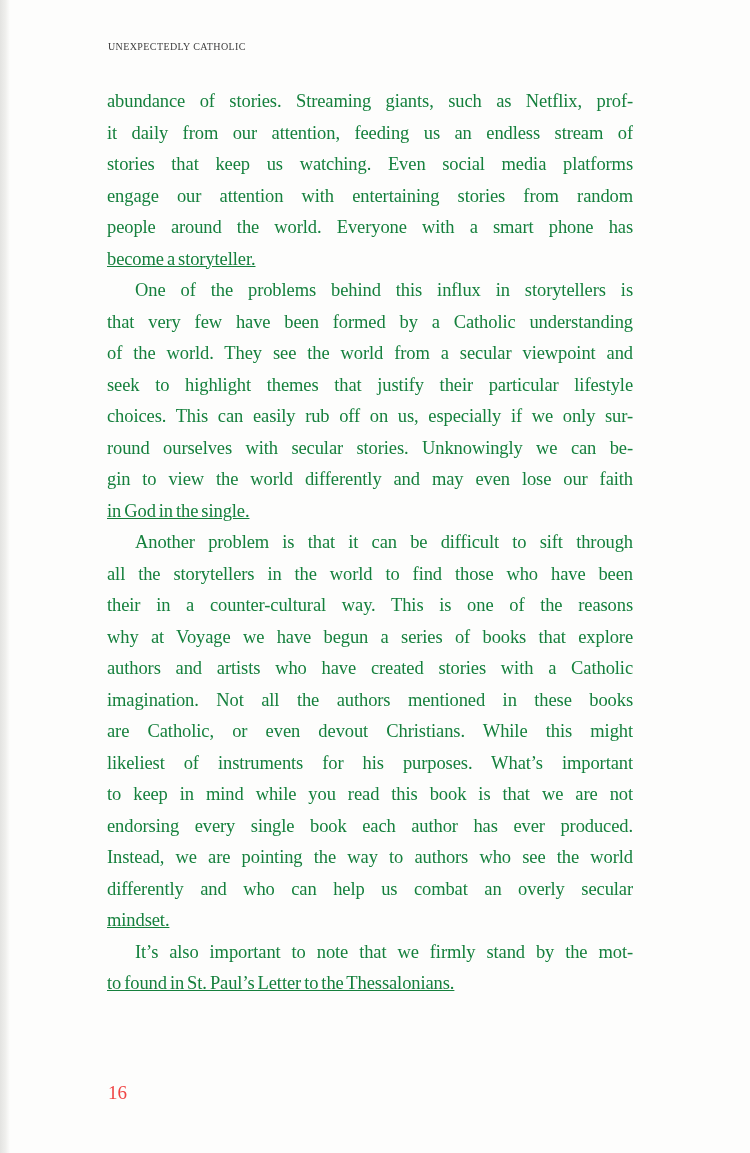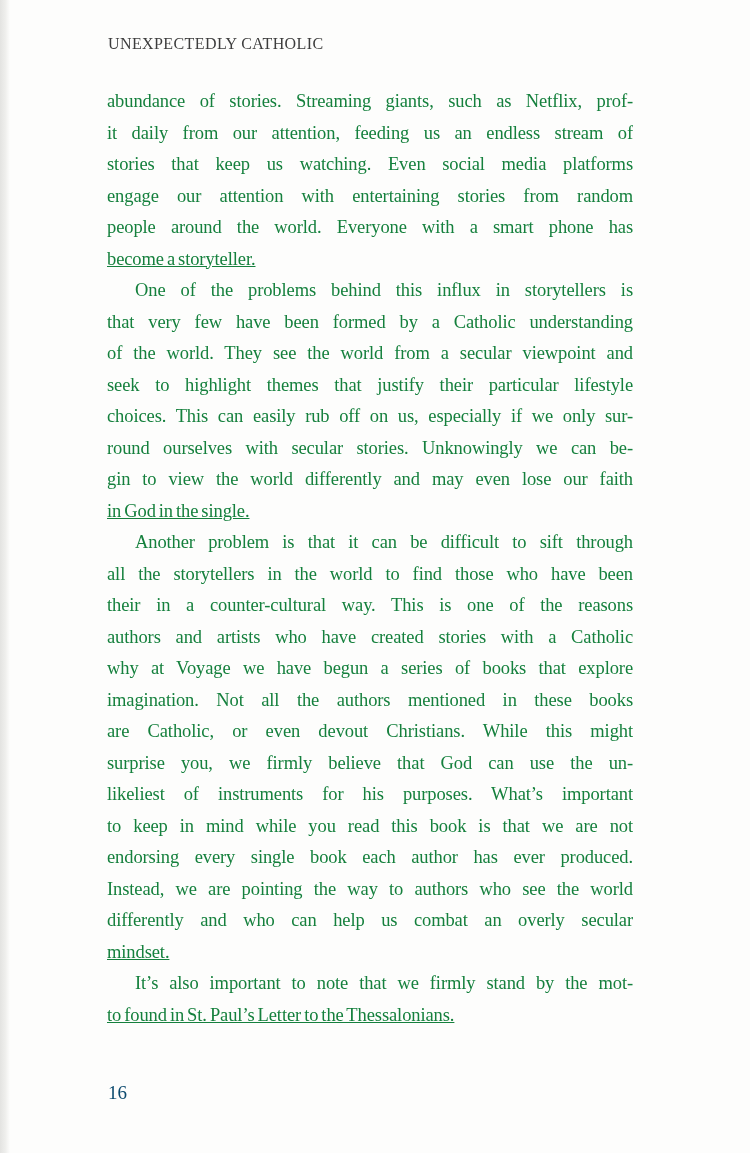--- a/index.html
+++ b/index.html
@@ -19,22 +19,22 @@
     position: absolute;
     left: 0;
     top: 0;
     bottom: 0;
     width: 10px;
     background: linear-gradient(to right, #e3e3e1 0%, #efefed 55%, rgba(253,253,252,0) 100%);
   }
   .running-head {
     position: absolute;
     left: 108px;
-    top: 35px;
-    font-size: 16px;
+    top: 41px;
+    font-size: 10px;
     letter-spacing: 0.4px;
     color: #3d3d3d;
     white-space: nowrap;
   }
   .body-text {
     position: absolute;
     left: 107px;
     top: 86px;
     width: 526px;
     font-size: 18.5px;
@@ -57,21 +57,21 @@
     text-decoration: underline;
   }
   .paragraph.indented .text-line:first-child {
     text-indent: 28px;
   }
   .page-number {
     position: absolute;
     left: 108px;
     top: 1082px;
     font-size: 19px;
-    color: #0c4a6e;
+    color: #ef4444;
   }
 </style>
 </head>
 <body>
 
 <div>
   <div class="scan-edge"></div>
 
   <div class="running-head">UNEXPECTEDLY CATHOLIC</div>
 
@@ -91,25 +91,24 @@
         <div class="text-line">seek to highlight themes that justify their particular lifestyle</div>
         <div class="text-line">choices. This can easily rub off on us, especially if we only sur-</div>
         <div class="text-line">round ourselves with secular stories. Unknowingly we can be-</div>
         <div class="text-line">gin to view the world differently and may even lose our faith</div>
         <div class="text-line last-line">in God in the single.</div>
       </div>
       <div class="paragraph indented">
         <div class="text-line">Another problem is that it can be difficult to sift through</div>
         <div class="text-line">all the storytellers in the world to find those who have been</div>
         <div class="text-line">their in a counter-cultural way. This is one of the reasons</div>
+        <div class="text-line">why at Voyage we have begun a series of books that explore</div>
         <div class="text-line">authors and artists who have created stories with a Catholic</div>
-        <div class="text-line">why at Voyage we have begun a series of books that explore</div>
         <div class="text-line">imagination. Not all the authors mentioned in these books</div>
         <div class="text-line">are Catholic, or even devout Christians. While this might</div>
-        <div class="text-line">surprise you, we firmly believe that God can use the un-</div>
         <div class="text-line">likeliest of instruments for his purposes. What’s important</div>
         <div class="text-line">to keep in mind while you read this book is that we are not</div>
         <div class="text-line">endorsing every single book each author has ever produced.</div>
         <div class="text-line">Instead, we are pointing the way to authors who see the world</div>
         <div class="text-line">differently and who can help us combat an overly secular</div>
         <div class="text-line last-line">mindset.</div>
       </div>
       <div class="paragraph indented">
         <div class="text-line">It’s also important to note that we firmly stand by the mot-</div>
         <div class="text-line last-line">to found in St. Paul’s Letter to the Thessalonians.</div>

